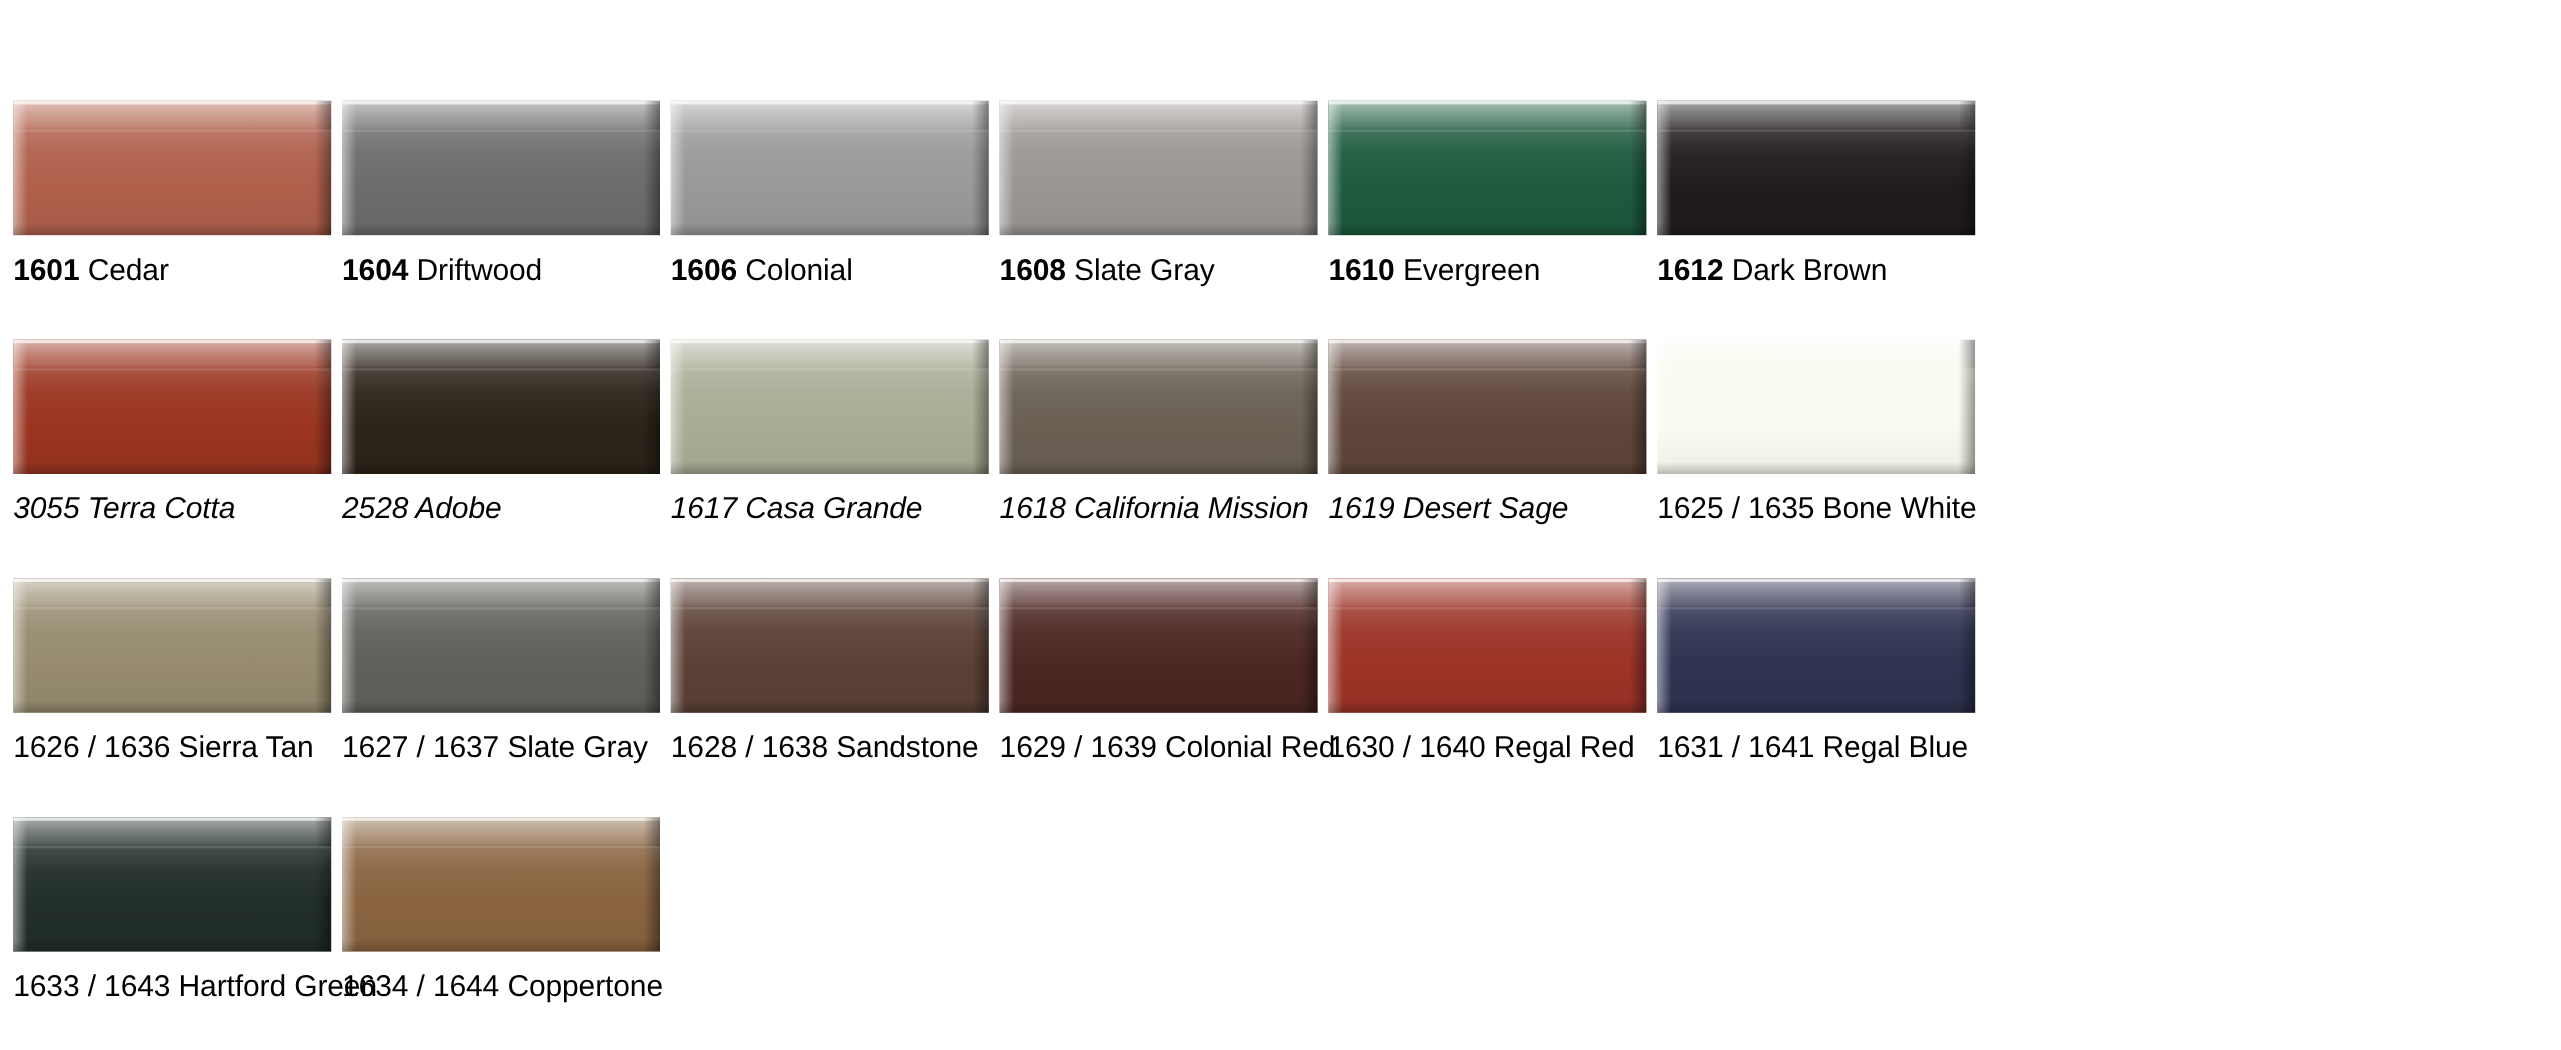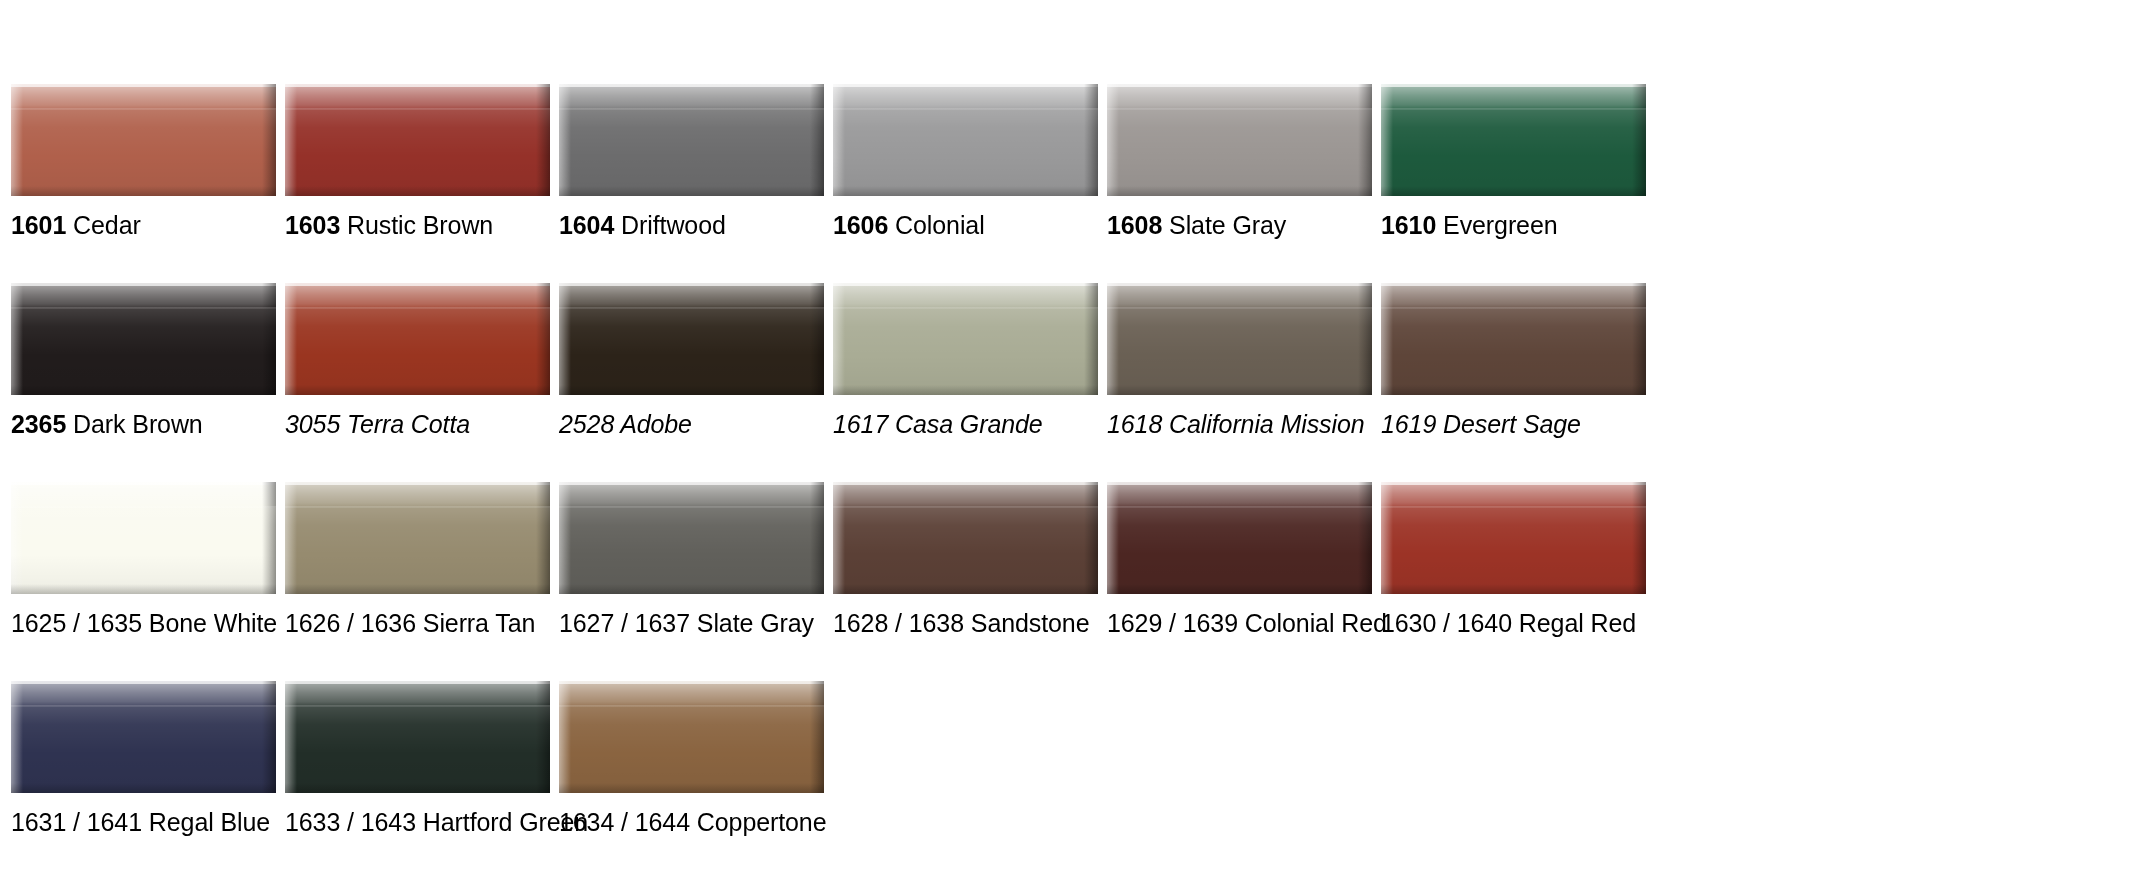--- a/index.html
+++ b/index.html
@@ -118,31 +118,20 @@
         <div class="rim"></div>
         <div class="bevel-top"></div>
         <div class="bevel-left"></div>
         <div class="bevel-right"></div>
         <div class="bevel-bottom"></div>
         <div class="gloss"></div>
       </div>
       <div class="label"><span class="code-bold">1601</span> <span>Cedar</span></div>
     </div>
     <div class="swatch-cell">
-      <div class="tile" style="background: rgb(149, 49, 41);">
-        <div class="rim"></div>
-        <div class="bevel-top"></div>
-        <div class="bevel-left"></div>
-        <div class="bevel-right"></div>
-        <div class="bevel-bottom"></div>
-        <div class="gloss"></div>
-      </div>
-      <div class="label"><span class="code-bold">1603</span> <span>Rustic Brown</span></div>
-    </div>
-    <div class="swatch-cell">
       <div class="tile" style="background: rgb(108, 108, 109);">
         <div class="rim"></div>
         <div class="bevel-top"></div>
         <div class="bevel-left"></div>
         <div class="bevel-right"></div>
         <div class="bevel-bottom"></div>
         <div class="gloss"></div>
       </div>
       <div class="label"><span class="code-bold">1604</span> <span>Driftwood</span></div>
     </div>
@@ -181,21 +170,21 @@
     </div>
     <div class="swatch-cell">
       <div class="tile" style="background: rgb(33, 28, 28);">
         <div class="rim"></div>
         <div class="bevel-top"></div>
         <div class="bevel-left"></div>
         <div class="bevel-right"></div>
         <div class="bevel-bottom"></div>
         <div class="gloss"></div>
       </div>
-      <div class="label"><span class="code-bold">2365</span> <span>Dark Brown</span></div>
+      <div class="label"><span class="code-bold">1612</span> <span>Dark Brown</span></div>
     </div>
     <div class="swatch-cell">
       <div class="tile" style="background: rgb(154, 53, 32);">
         <div class="rim"></div>
         <div class="bevel-top"></div>
         <div class="bevel-left"></div>
         <div class="bevel-right"></div>
         <div class="bevel-bottom"></div>
         <div class="gloss"></div>
       </div>

